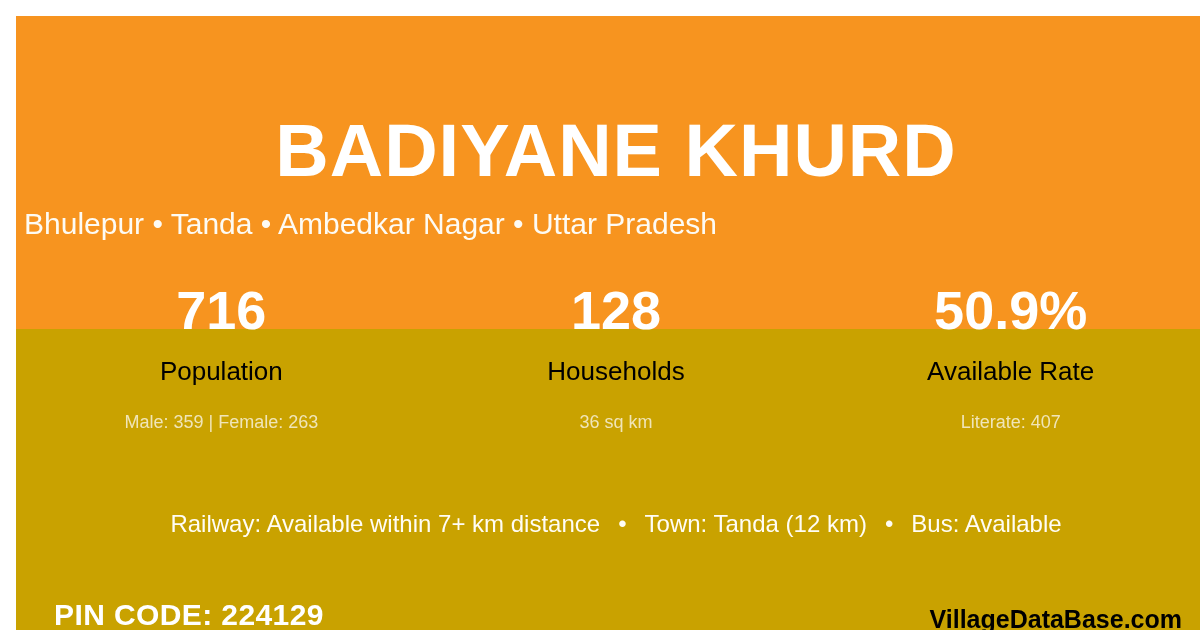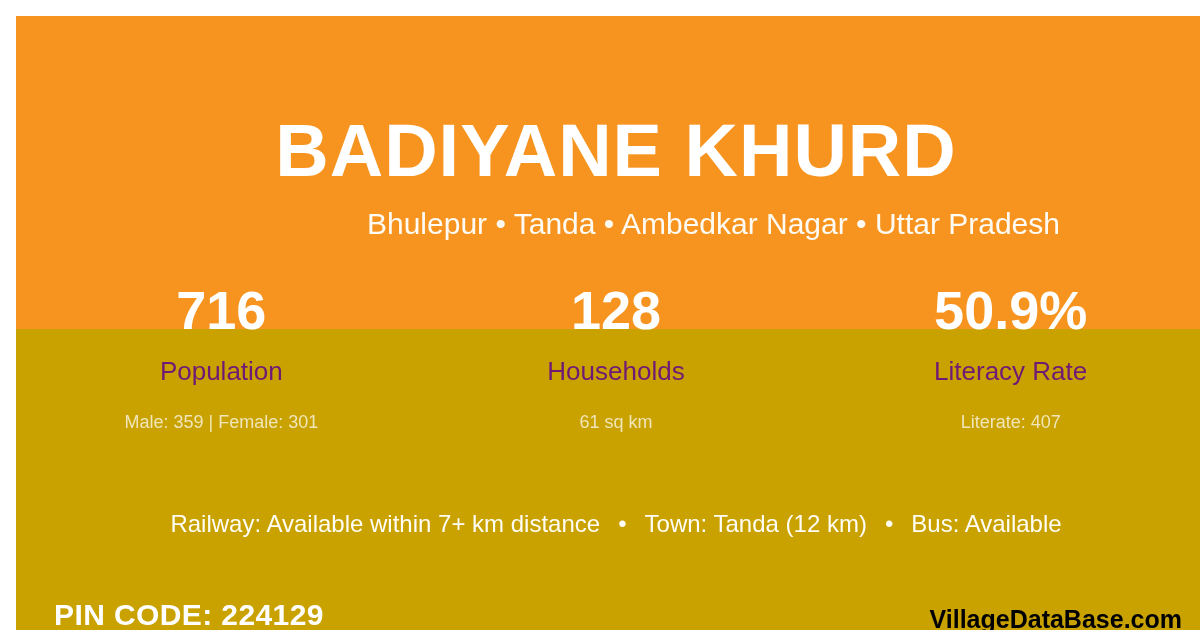--- a/index.html
+++ b/index.html
@@ -29,21 +29,21 @@
     font-size:74px;
     font-weight:bold;
     letter-spacing:1px;
     line-height:86px;
     white-space:nowrap;
   }
   
   #subtitle {
     position:absolute; left:0; top:181px;
     width:1052px;
-    text-align:right;
+    text-align:left;
     color:#fdfbf4;
     font-size:30px;
     font-weight:normal;
     line-height:38px;
     white-space:nowrap;
   }
   
   #stats {
     position:absolute; left:0; top:243px;
     width:1200px; height:145px;
@@ -59,21 +59,21 @@
     height:70px;
     display:flex; align-items:center; justify-content:center;
     color:#ffffff;
     font-size:54px;
     font-weight:bold;
     line-height:70px;
     white-space:nowrap;
   }
   .stat-label {
     margin-top:2px;
-    color:#701a75;
+    color:#000000;
     font-size:26px;
     font-weight:normal;
     line-height:32px;
     white-space:nowrap;
   }
   .stat-sub {
     margin-top:8px;
     color:rgba(255,255,255,0.72);
     font-size:18px;
     font-weight:normal;
@@ -124,32 +124,32 @@
 
   <h1 id="title">BADIYANE KHURD</h1>
 
   <div id="subtitle">Bhulepur • Tanda • Ambedkar Nagar • Uttar Pradesh</div>
 
   <div id="stats">
 
     <div class="stat">
       <div class="stat-value">716</div>
       <div class="stat-label">Population</div>
-      <div class="stat-sub">Male: 359 | Female: 301</div>
+      <div class="stat-sub">Male: 359 | Female: 263</div>
     </div>
 
     <div class="stat">
       <div class="stat-value">128</div>
       <div class="stat-label">Households</div>
-      <div class="stat-sub">61 sq km</div>
+      <div class="stat-sub">36 sq km</div>
     </div>
 
     <div class="stat">
       <div class="stat-value">50.9%</div>
-      <div class="stat-label">Literacy Rate</div>
+      <div class="stat-label">Available Rate</div>
       <div class="stat-sub">Literate: 407</div>
     </div>
 
   </div>
 
   <div id="infra"><span>Railway: Available within 7+ km distance</span><span class="sep">•</span><span>Town: Tanda (12 km)</span><span class="sep">•</span><span>Bus: Available</span></div>
 
   <div id="pin">PIN CODE: 224129</div>
 
   <div id="watermark">VillageDataBase.com</div>

